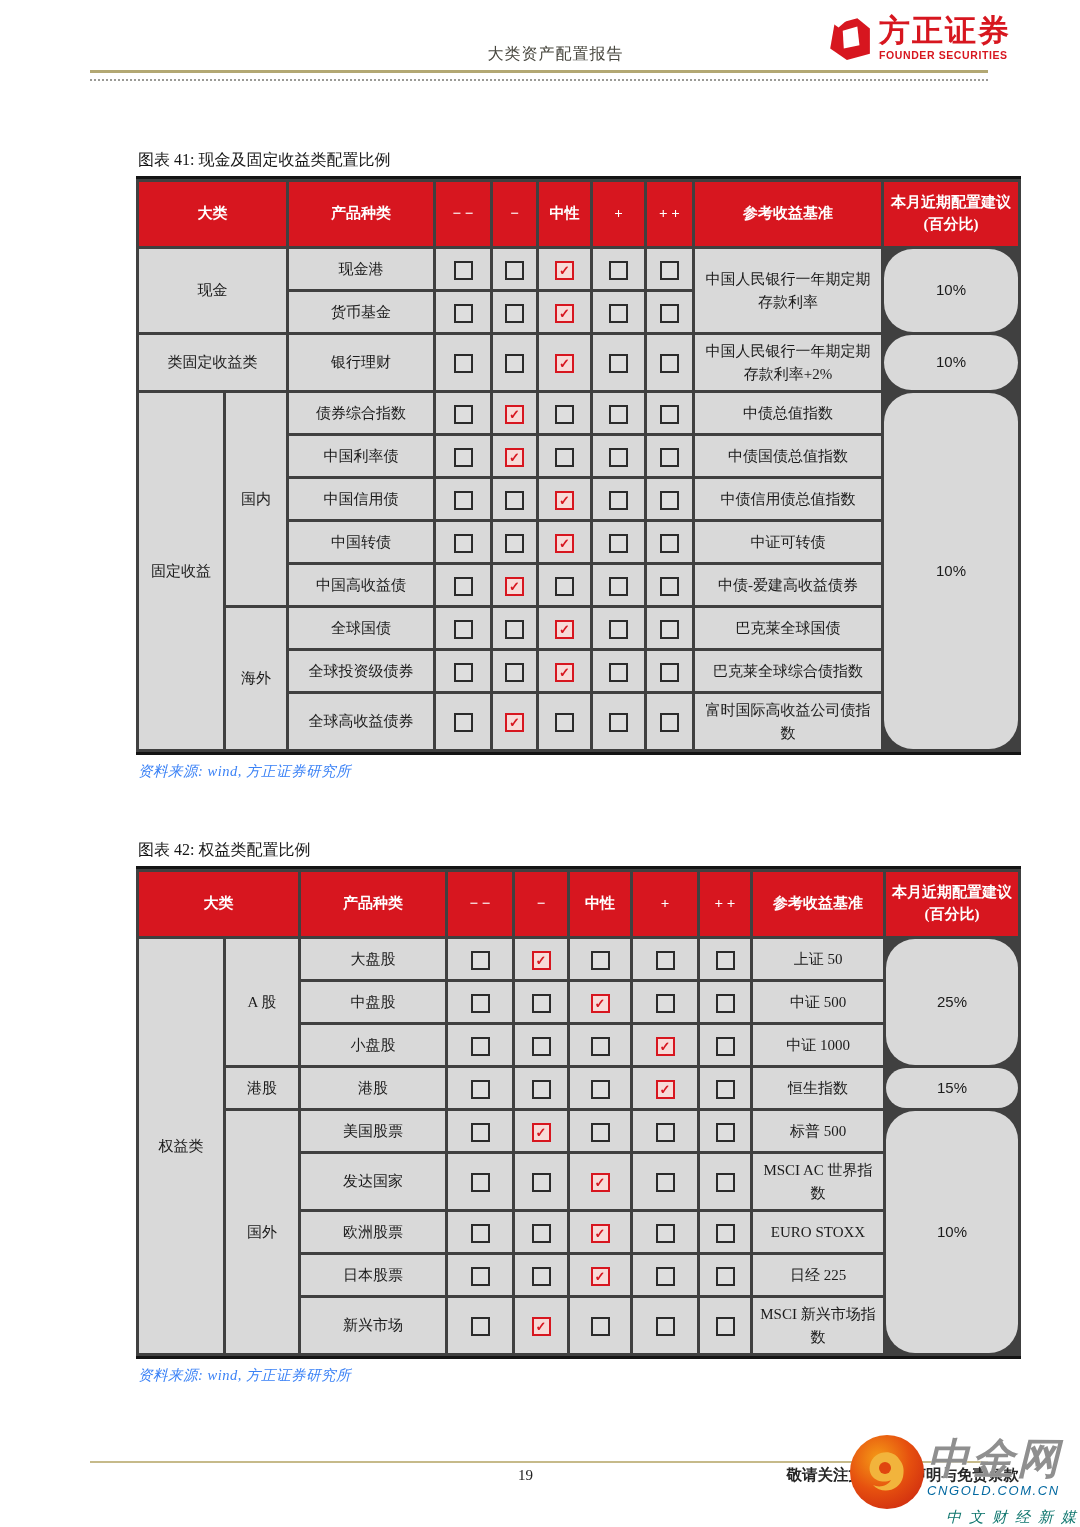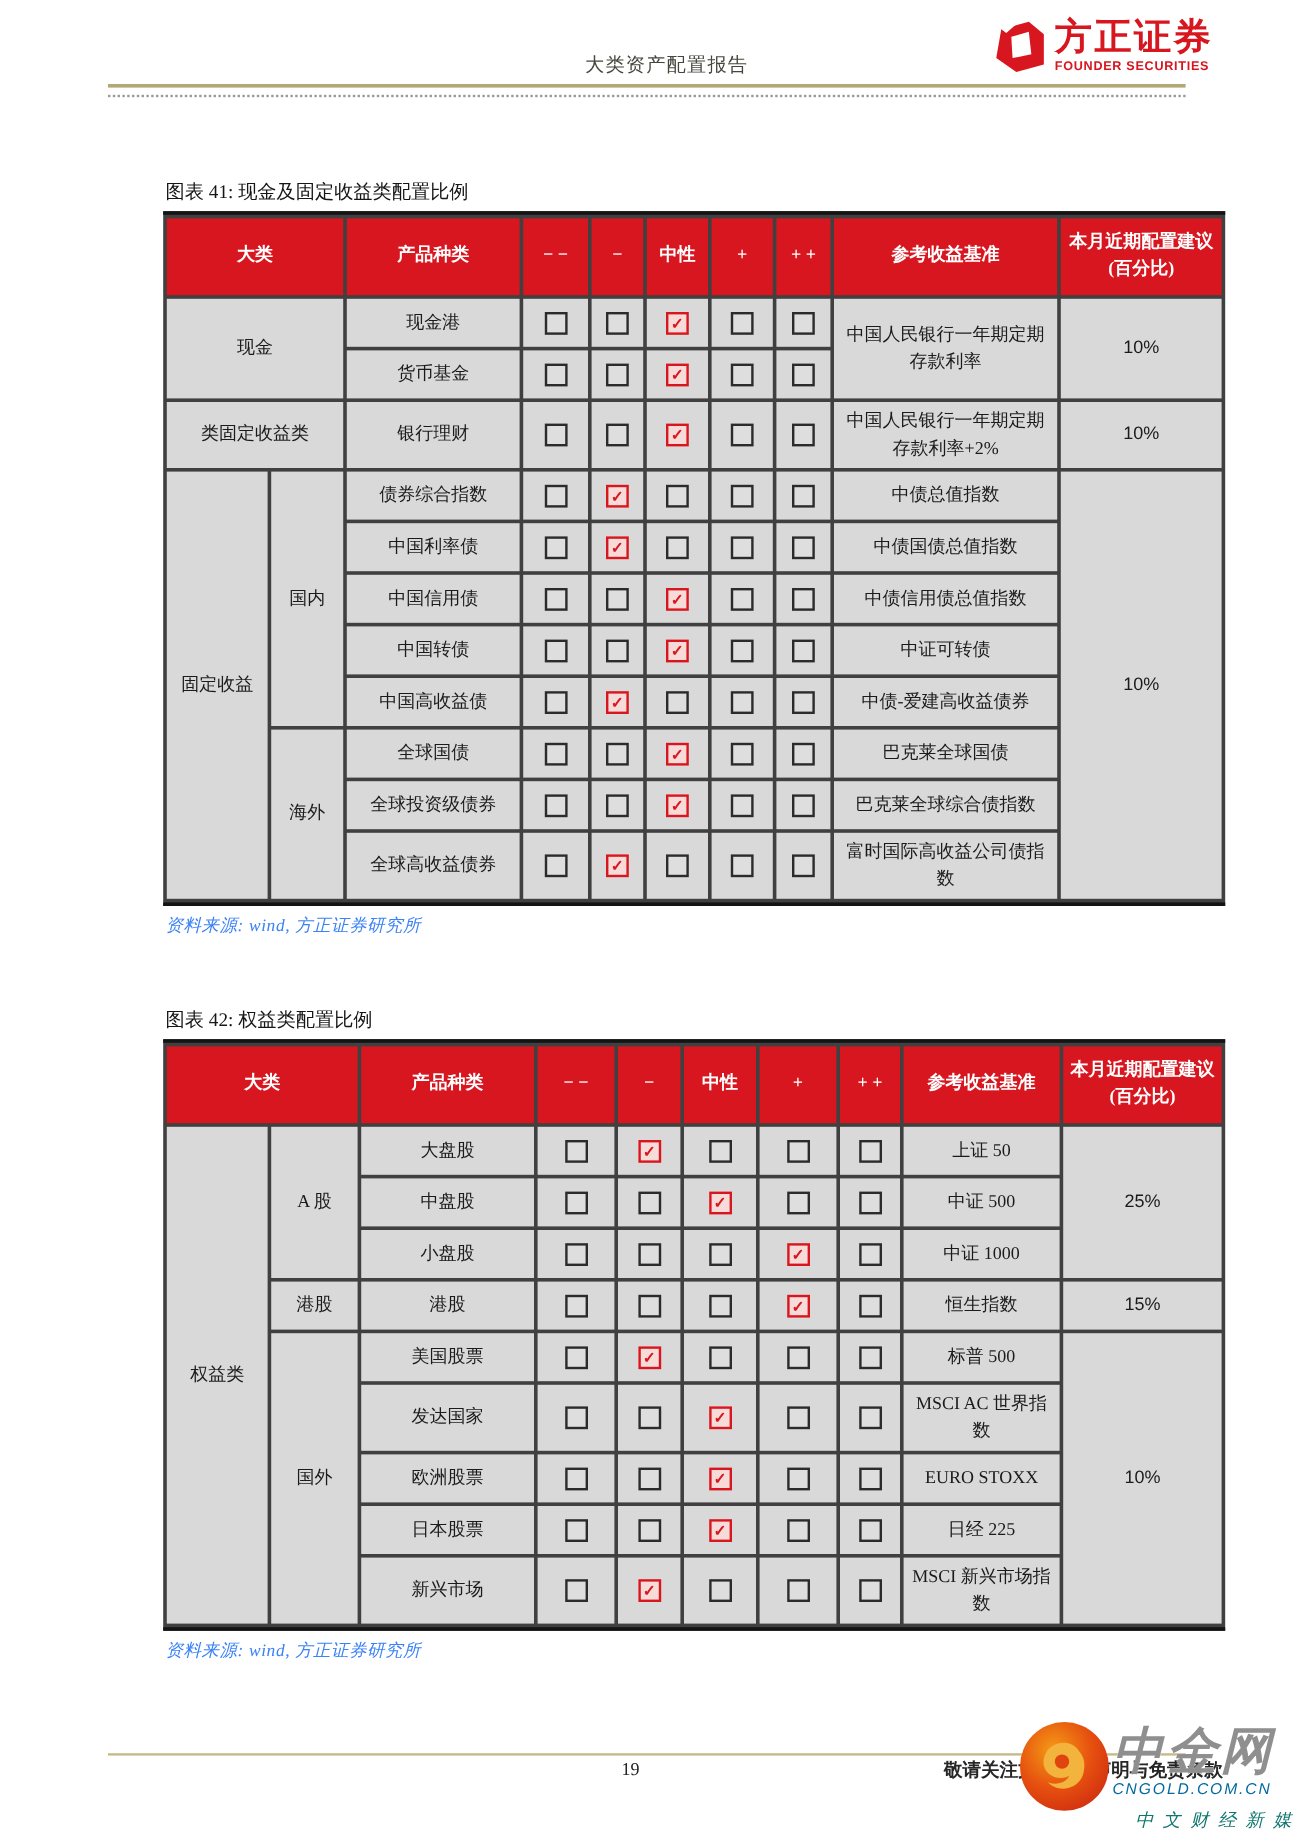--- a/index.html
+++ b/index.html
@@ -26,21 +26,21 @@
   .figure{position:absolute;left:100px;width:885px;margin-left:36px;}
   #fig41{top:150px;}
   #fig42{top:840px;}
   .fig-caption{font-size:16px;color:#161616;margin:0 0 5px 2px;}
   .table-wrap{border-top:3px solid #141414;border-bottom:3px solid #141414;background:#404040;}
   table.rpt-table{width:885px;border-collapse:separate;border-spacing:3px;table-layout:fixed;}
   table.rpt-table th{background:#d7161f;color:#fff;font-weight:700;font-size:15px;
     text-align:center;padding:6px 3px;height:52px;line-height:1.45;}
   table.rpt-table td{background:#d9d9d9;font-size:15px;color:#1b1b1b;text-align:center;
     padding:5px 4px;height:30px;line-height:1.5;word-break:break-word;}
-  td.adv{font-family:"Liberation Sans","DejaVu Sans",sans-serif;font-size:14px;}
+  td.adv{font-family:"Liberation Sans","DejaVu Sans",sans-serif;font-size:14px;border-radius:29px;}
   .cb{display:inline-block;width:15px;height:15px;border:2px solid #2b2b2b;background:#dedede;
     line-height:15px;font-size:13px;vertical-align:middle;}
   .cb.checked{border-color:#d7161f;background:#f7dbd8;color:#d7161f;font-weight:700;}
   .src{margin:7px 0 0 2px;font-size:14.5px;font-style:italic;color:#3b82f6;letter-spacing:.5px;}
 
   
   .t41 col.c1{width:84px}.t41 col.c2{width:60px}.t41 col.c3{width:144px}
   .t41 col.c4{width:54px}.t41 col.c5{width:43px}.t41 col.c6{width:51px}
   .t41 col.c7{width:51px}.t41 col.c8{width:45px}.t41 col.c9{width:186px}.t41 col.c10{width:134px}
   

